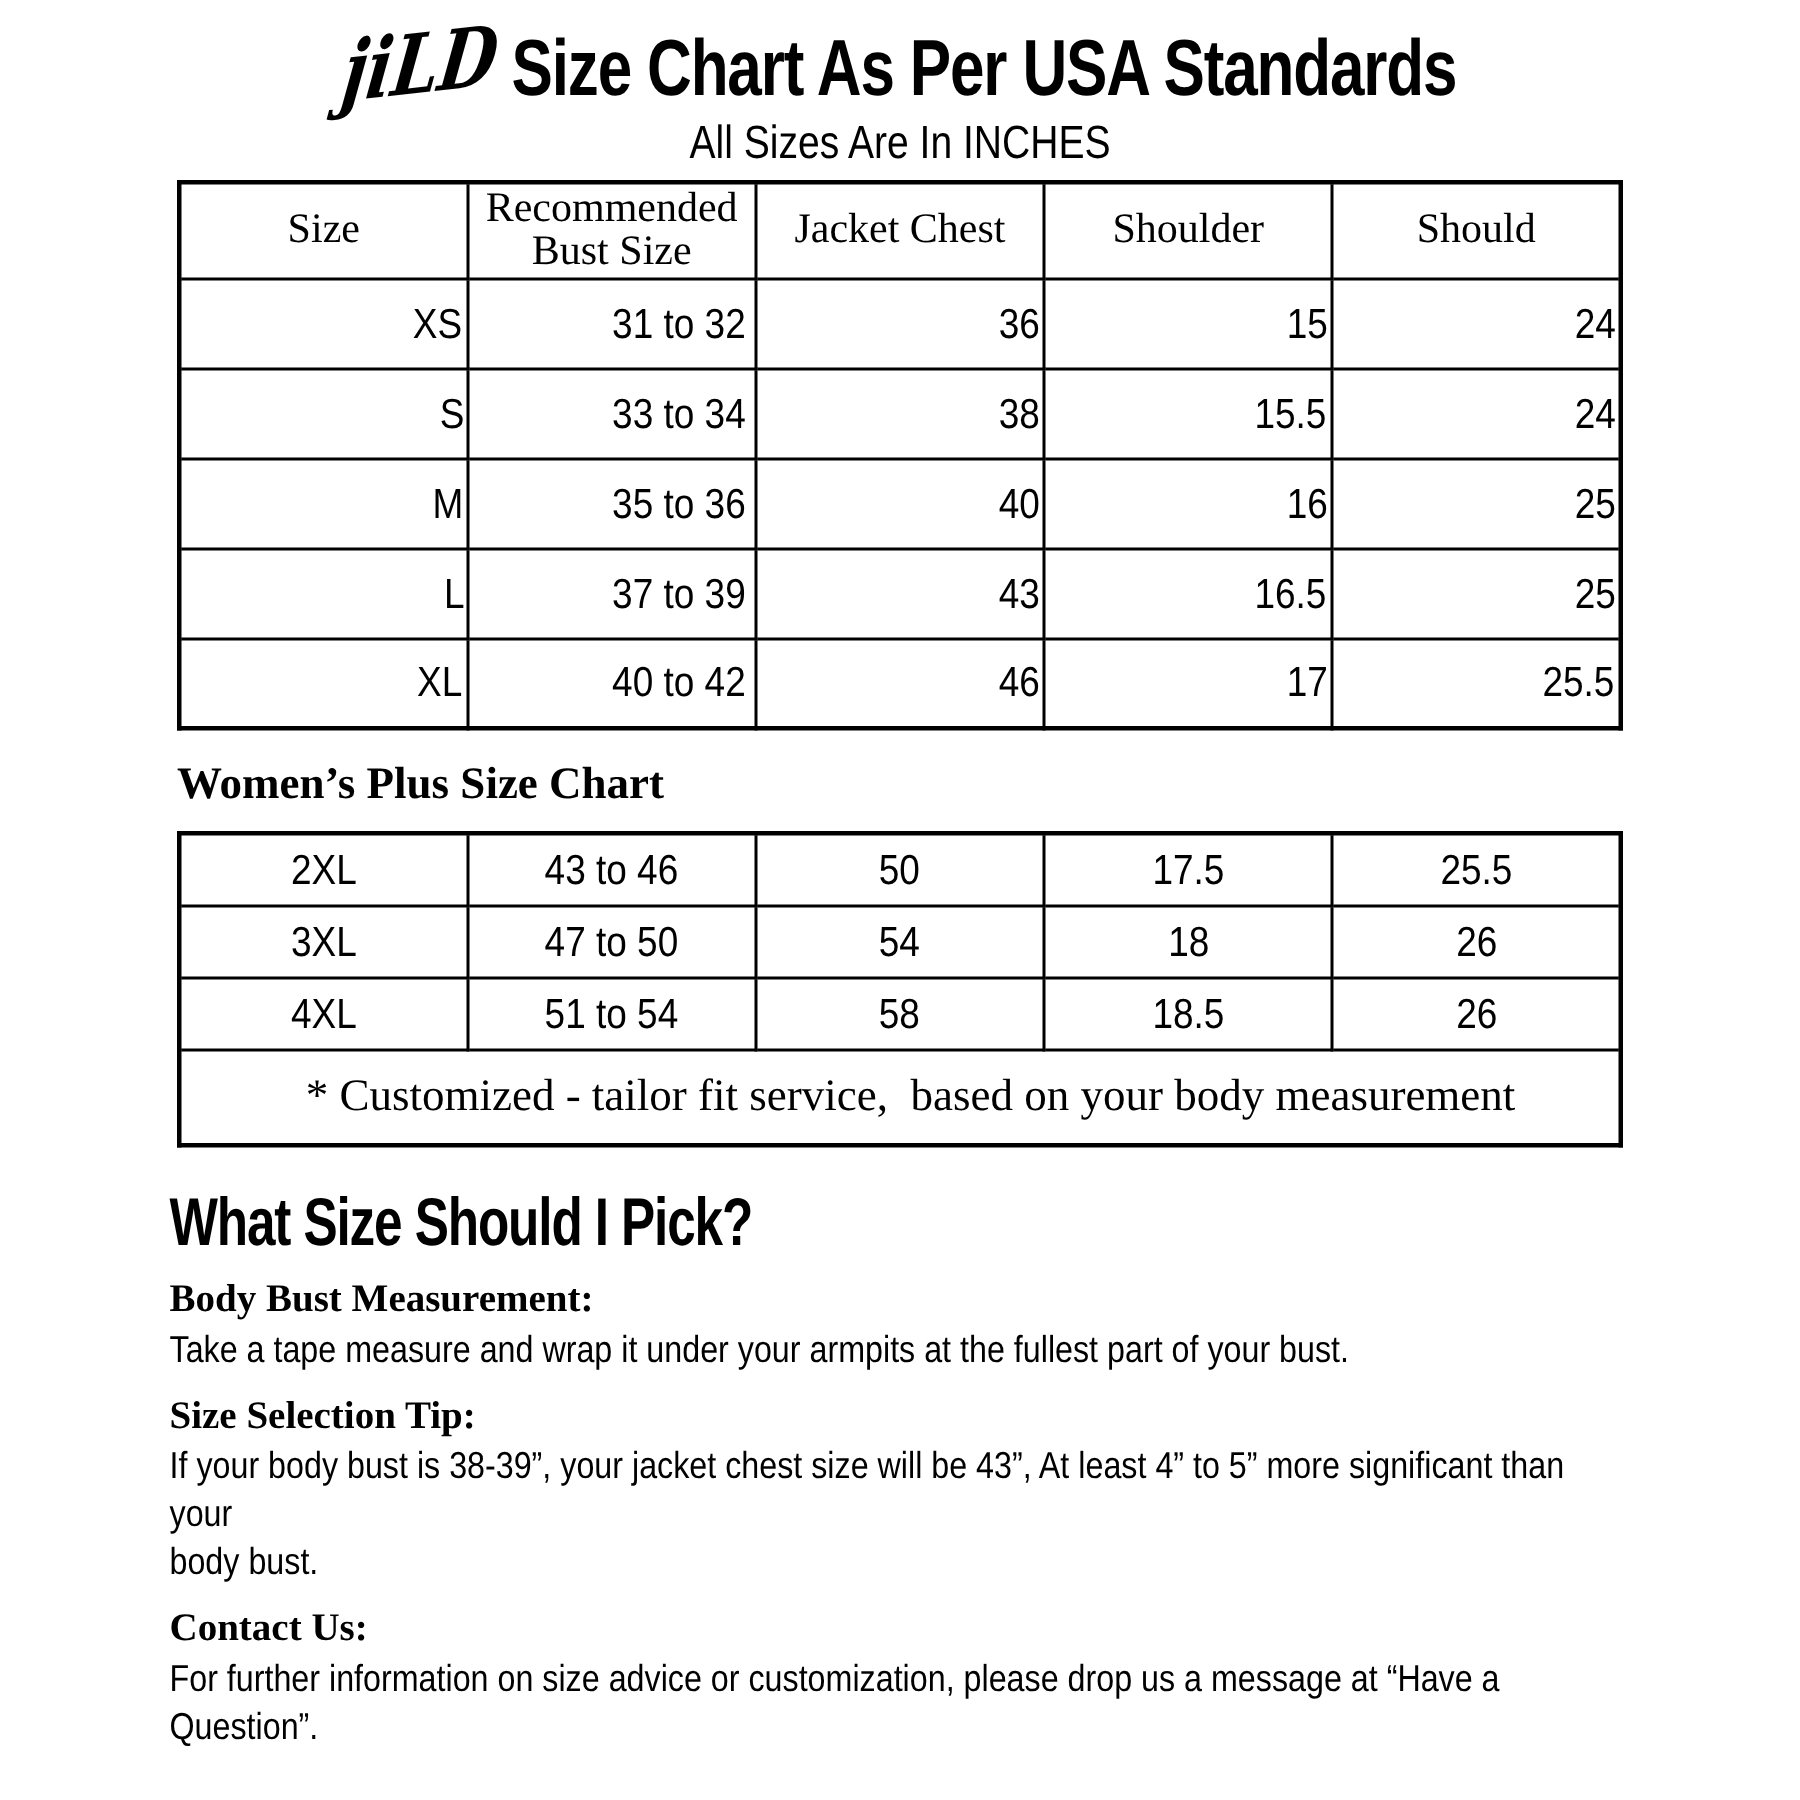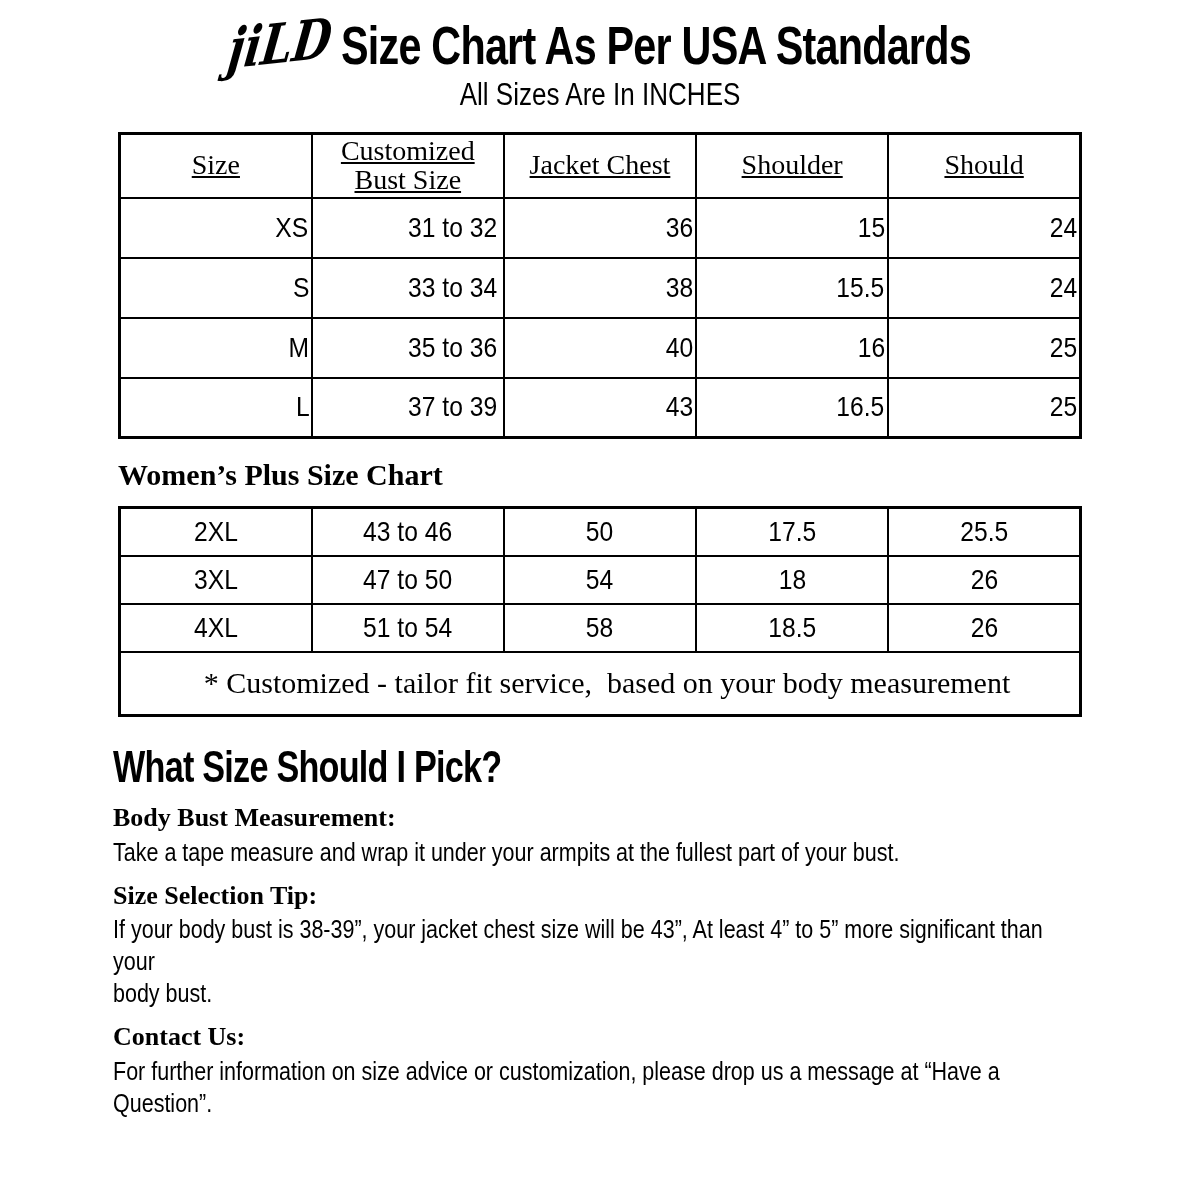--- a/index.html
+++ b/index.html
@@ -38,21 +38,21 @@
   
   table.tbl {
     border-collapse: collapse; table-layout: fixed;
     margin-left: 118px; width: 964px;
     border: 3px solid #000;
   }
   .tbl th, .tbl td {
     border: 2px solid #000; padding: 0;
     text-align: center; vertical-align: middle;
   }
-  .main-tbl { margin-top: 22px; text-decoration: underline; }
+  .main-tbl { margin-top: 10px; }
   .main-tbl thead th {
     height: 64px;
     font-family: "Liberation Serif", serif; font-weight: normal;
     font-size: 28px; line-height: 1.02; white-space: pre-line;
   }
   .main-tbl tbody td { height: 60px; text-align: right; }
   .plus-tbl tbody td { height: 48px; }
   .cell {
     display: inline-block; font-size: 28px; line-height: 1;
     transform: scaleX(0.88); transform-origin: center;
@@ -98,21 +98,21 @@
     <colgroup>
       <col style="width:20%">
         <col style="width:20%">
         <col style="width:20%">
         <col style="width:20%">
         <col style="width:20%">
     </colgroup>
     <thead>
       <tr>
         <th>Size</th>
-        <th>Customized
+        <th>Recommended
 Bust Size</th>
         <th>Jacket Chest</th>
         <th>Shoulder</th>
         <th>Should</th>
       </tr>
     </thead>
     <tbody>
       <tr>
         <td><span class="cell">XS</span></td>
         <td><span class="cell">31 to 32</span></td>
@@ -134,20 +134,27 @@
         <td><span class="cell">16</span></td>
         <td><span class="cell">25</span></td>
       </tr>
       <tr>
         <td><span class="cell">L</span></td>
         <td><span class="cell">37 to 39</span></td>
         <td><span class="cell">43</span></td>
         <td><span class="cell">16.5</span></td>
         <td><span class="cell">25</span></td>
       </tr>
+      <tr>
+        <td><span class="cell">XL</span></td>
+        <td><span class="cell">40 to 42</span></td>
+        <td><span class="cell">46</span></td>
+        <td><span class="cell">17</span></td>
+        <td><span class="cell">25.5</span></td>
+      </tr>
     </tbody>
   </table>
 
   <h2 class="serif-heading plus-heading">Women’s Plus Size Chart</h2>
 
   <table class="tbl plus-tbl">
     <colgroup>
       <col style="width:20%">
         <col style="width:20%">
         <col style="width:20%">

